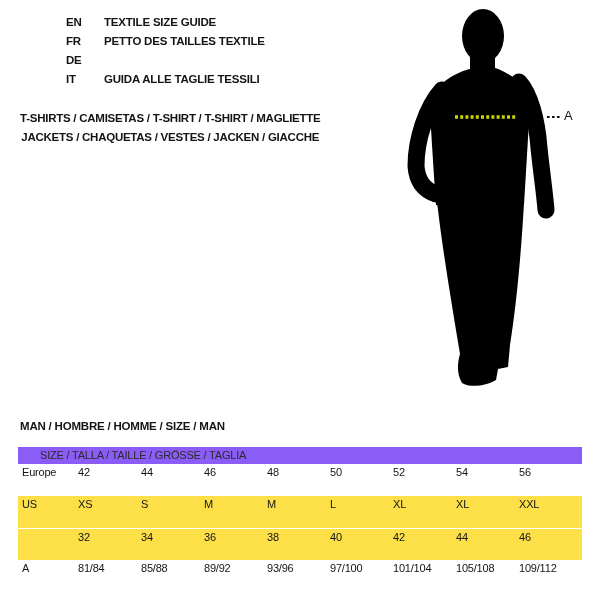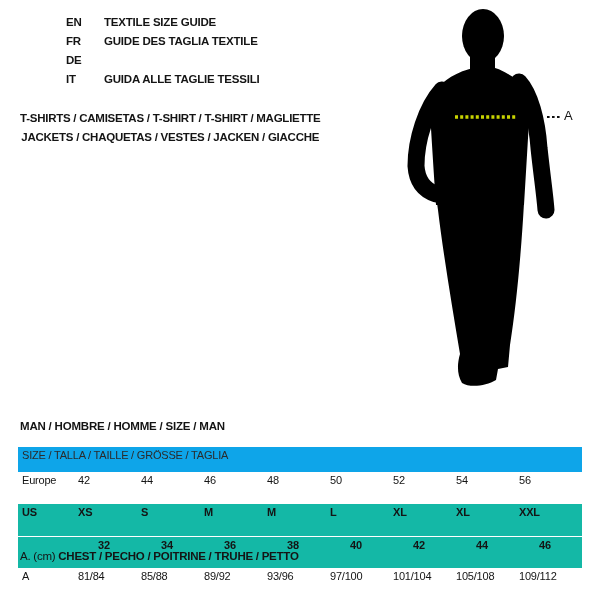--- a/index.html
+++ b/index.html
@@ -13,43 +13,43 @@
   .lang-code{width:38px;}
   
   .cats{position:absolute;left:20px;top:109px;font-size:11.5px;font-weight:700;line-height:19px;letter-spacing:-0.25px;text-align:center;}
   
   .figure{position:absolute;left:400px;top:0;width:200px;height:400px;}
   .figure-label{position:absolute;left:564px;top:108px;font-size:13px;font-weight:400;}
   
   .section-title{position:absolute;left:20px;top:420px;font-size:11.5px;font-weight:700;letter-spacing:-0.2px;}
   
   .table{position:absolute;left:18px;top:447px;width:564px;font-size:11px;letter-spacing:-0.2px;}
-  .thead{height:25px;line-height:17px;background:#0ea5e9;padding-left:4px;font-weight:400;color:#2b2b2b;box-sizing:border-box;}
+  .thead{height:17px;line-height:17px;background:#8b5cf6;padding-left:22px;font-weight:400;color:#2b2b2b;box-sizing:border-box;}
   .trow{display:flex;height:32px;line-height:17px;box-sizing:border-box;}
-  .trow.shade{background:#14b8a6;font-weight:bold;}
-  .trow.shade + .trow.shade{border-top:1px solid #ffffff;gap:20px;}
+  .trow.shade{background:#fde047;}
+  .trow.shade + .trow.shade{border-top:1px solid #ffffff;}
   .trow .rlabel{width:56px;padding-left:4px;}
   .trow .cell{flex:1;}
   
   .footnote{position:absolute;left:20px;top:550px;font-size:11.5px;font-weight:700;letter-spacing:-0.25px;}
   .footnote .prefix{font-weight:400;margin-right:3px;}
 </style>
 </head>
 <body>
 
 <div class="canvas">
 
   <div class="langs">
     <div class="lang-row">
       <span class="lang-code">EN</span>
       <span class="lang-label">TEXTILE SIZE GUIDE</span>
     </div>
     <div class="lang-row">
       <span class="lang-code">FR</span>
-      <span class="lang-label">GUIDE DES TAGLIA TEXTILE</span>
+      <span class="lang-label">PETTO DES TAILLES TEXTILE</span>
     </div>
     <div class="lang-row">
       <span class="lang-code">DE</span>
     </div>
     <div class="lang-row">
       <span class="lang-code">IT</span>
       <span class="lang-label">GUIDA ALLE TAGLIE TESSILI</span>
     </div>
   </div>
 
@@ -121,17 +121,14 @@
       <div class="cell">85/88</div>
       <div class="cell">89/92</div>
       <div class="cell">93/96</div>
       <div class="cell">97/100</div>
       <div class="cell">101/104</div>
       <div class="cell">105/108</div>
       <div class="cell">109/112</div>
     </div>
   </div>
 
-  <div class="footnote">
-    <span class="prefix">A. (cm)</span><span>CHEST / PECHO / POITRINE / TRUHE / PETTO</span>
-  </div>
 
 </div>
 
 </body></html>

